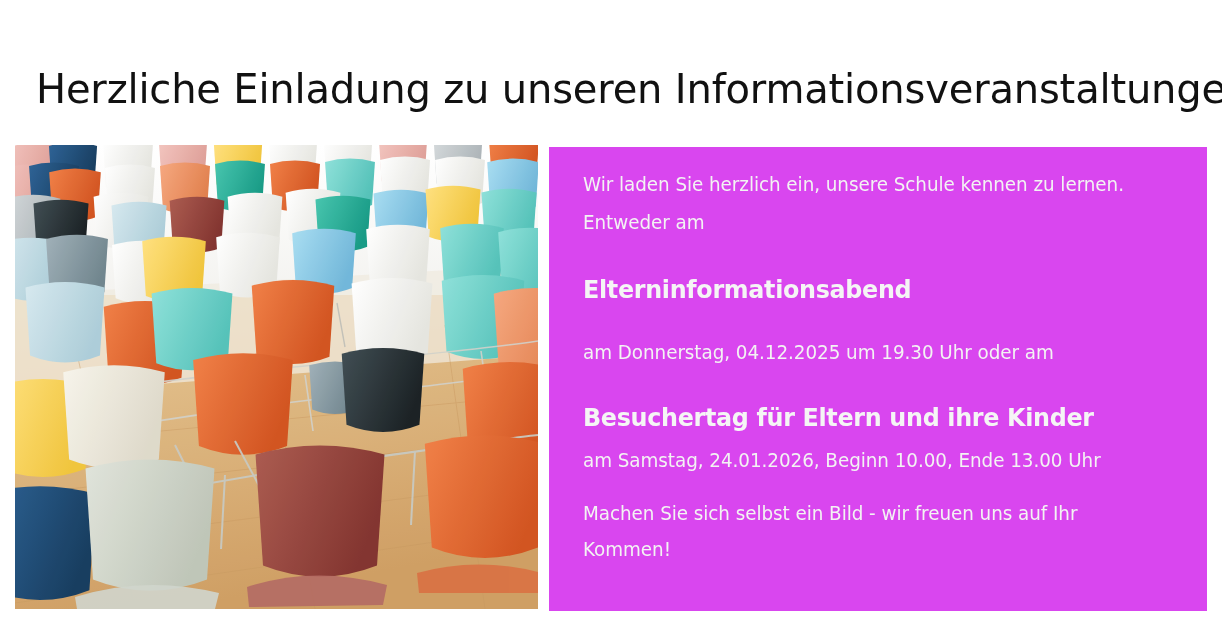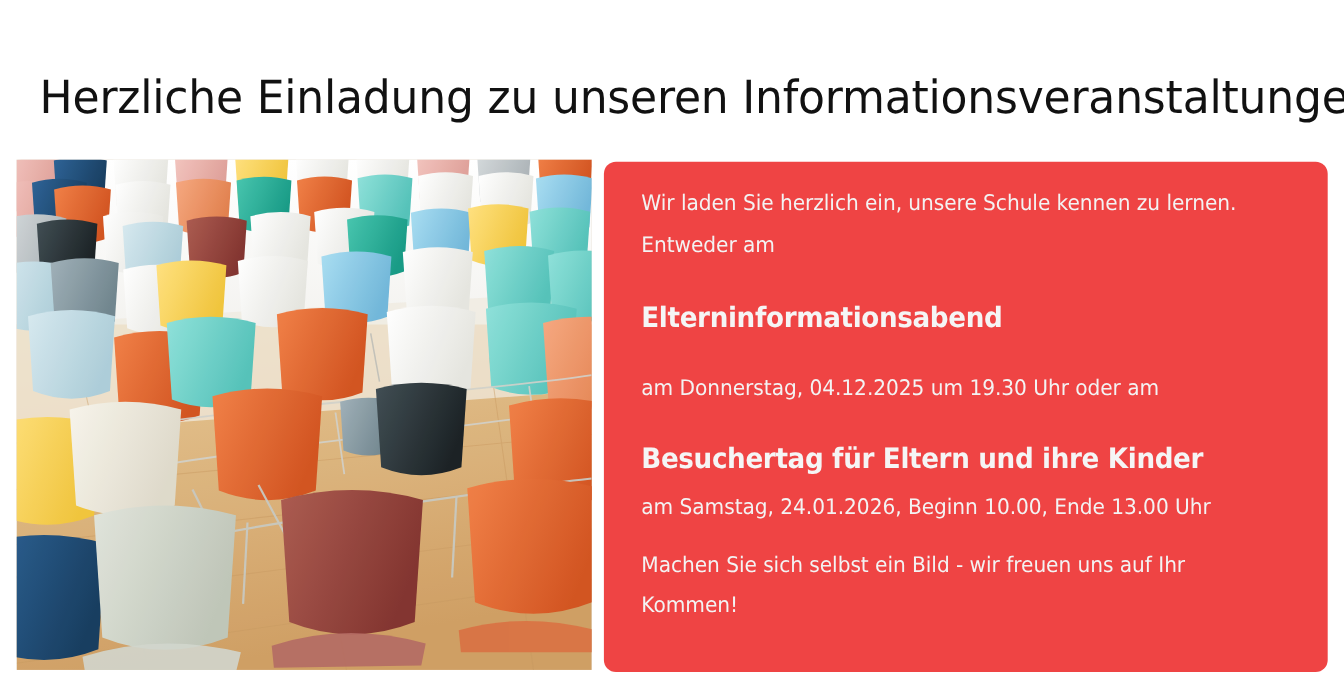--- a/index.html
+++ b/index.html
@@ -49,24 +49,23 @@
     height: 464px;
   }
 
   
   #info-panel {
     position: absolute;
     left: 549px;
     top: 147px;
     width: 658px;
     height: 464px;
-    background: #ef4444;
+    background: #d946ef;
     box-sizing: border-box;
     padding: 19px 27px 10px 34px;
-    border-radius: 11px;
   }
 
   .body-text {
     font-family: "DejaVu Sans", sans-serif;
     font-size: 19.5px;
     font-weight: 400;
     line-height: 38px;
     color: #f3f3f3;
     margin: 0;
     letter-spacing: -0.05px;

